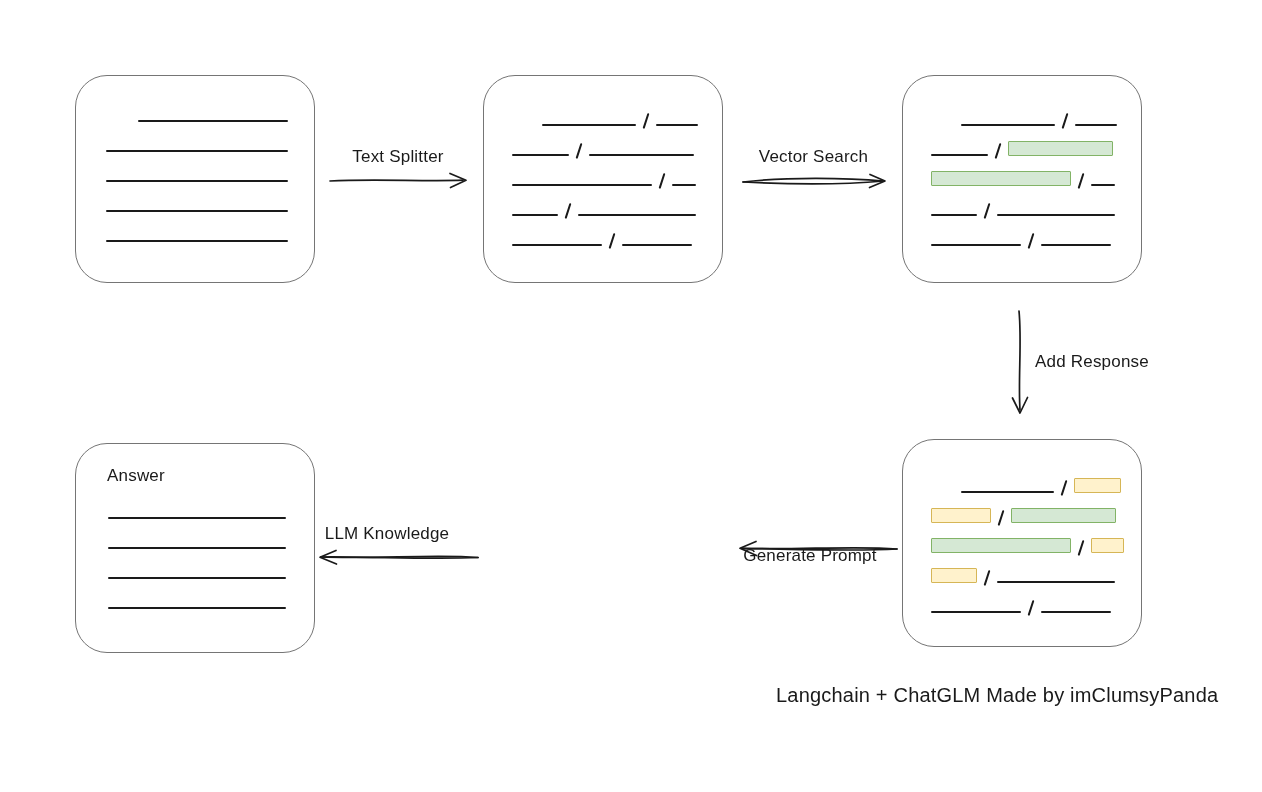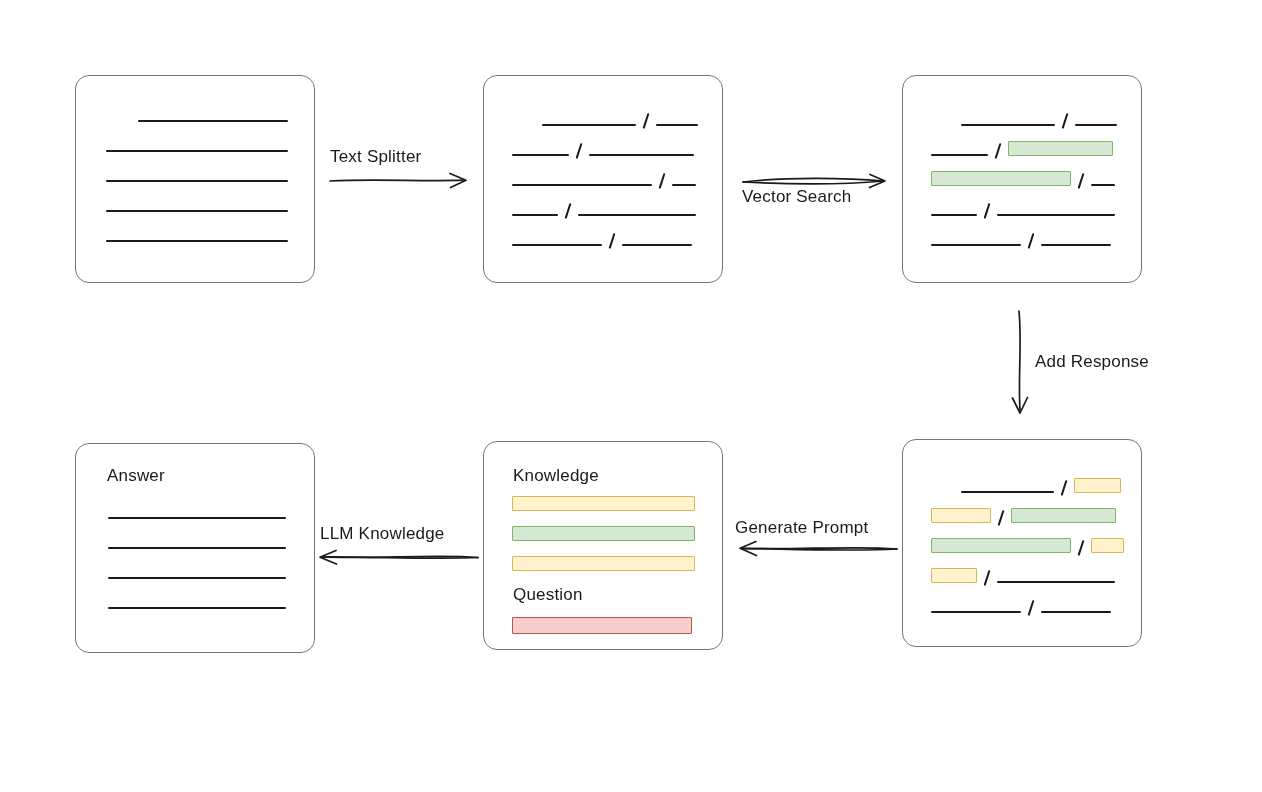--- a/index.html
+++ b/index.html
@@ -2,32 +2,32 @@
 <html style="--ink: #1a1a1a; --box-stroke: #757575; --green-fill: #d5e8d4; --green-stroke: #82b366; --yellow-fill: #fff2cc; --yellow-stroke: #d6b656; --red-fill: #f8cecc; --red-stroke: #b85450;"><head>
 <meta charset="utf-8">
 <style>
   html,body{margin:0;padding:0;background:#ffffff;}
   #canvas{
     position:relative;width:1262px;height:792px;background:#ffffff;overflow:hidden;
     font-family:"Liberation Sans", sans-serif;color:var(--ink,#1a1a1a);
   }
   .node{
     position:absolute;border:1.2px solid var(--box-stroke,#757575);
-    border-radius:14px;background:#ffffff;box-sizing:border-box;
+    border-radius:32px;background:#ffffff;box-sizing:border-box;
   }
   .rows{position:absolute;left:0;right:0;}
   .seg-row{height:30px;display:flex;align-items:flex-end;}
   .seg{display:block;flex:0 0 auto;}
   .seg-line{height:2px;background:var(--ink,#1a1a1a);border-radius:1px;}
   .seg-slash{width:2.2px;height:16px;background:var(--ink,#1a1a1a);transform:rotate(18deg);margin:0 9px -3px 9px;border-radius:1px;}
   .seg-green{height:15px;background:var(--green-fill,#d5e8d4);border:1.5px solid var(--green-stroke,#82b366);border-radius:1px;box-sizing:border-box;}
   .seg-yellow{height:15px;background:var(--yellow-fill,#fff2cc);border:1.5px solid var(--yellow-stroke,#d6b656);border-radius:1px;box-sizing:border-box;}
   .seg-red{height:17px;background:var(--red-fill,#f8cecc);border:1.8px solid var(--red-stroke,#b85450);border-radius:1px;box-sizing:border-box;}
   .box-title{position:absolute;font-size:17px;letter-spacing:.2px;color:var(--ink,#1a1a1a);white-space:nowrap;}
-  .arrow-label{position:absolute;font-size:17px;letter-spacing:.2px;text-align:left;white-space:nowrap;color:var(--ink,#1a1a1a);}
+  .arrow-label{position:absolute;font-size:17px;letter-spacing:.2px;text-align:center;white-space:nowrap;color:var(--ink,#1a1a1a);}
   .caption{position:absolute;font-size:20px;letter-spacing:.2px;text-align:center;white-space:nowrap;color:var(--ink,#1a1a1a);}
   svg.arrows{position:absolute;left:0;top:0;pointer-events:none;}
   svg.arrows path{fill:none;stroke:var(--ink,#1c1c1c);stroke-width:1.7;stroke-linecap:round;stroke-linejoin:round;}
 </style>
 </head>
 <body>
 
 <div id="canvas">
 
   <div class="node" style="left:75px;top:75px;width:240px;height:208px;">
@@ -133,40 +133,20 @@
           <span class="seg seg-line" style="width: 118px;"></span>
         </div>
         <div class="seg-row">
           <span class="seg seg-line" style="width: 90px;"></span>
           <span class="seg seg-slash"></span>
           <span class="seg seg-line" style="width: 70px;"></span>
         </div>
       </div>
   </div>
 
-  <div class="node" style="left:483px;top:441px;width:240px;height:209px;">
-    <div class="box-title" style="left:29px;top:24px;">Knowledge</div>
-    <div class="rows" style="top:39px;left:28px;">
-        <div class="seg-row">
-          <span class="seg seg-yellow" style="width: 183px;"></span>
-        </div>
-        <div class="seg-row">
-          <span class="seg seg-green" style="width: 183px;"></span>
-        </div>
-        <div class="seg-row">
-          <span class="seg seg-yellow" style="width: 183px;"></span>
-        </div>
-      </div>
-    <div class="box-title" style="left:29px;top:143px;">Question</div>
-    <div class="rows" style="top:162px;left:28px;">
-        <div class="seg-row">
-          <span class="seg seg-red" style="width: 180px;"></span>
-        </div>
-      </div>
-  </div>
 
   <div class="node" style="left:75px;top:443px;width:240px;height:210px;">
     <div class="box-title" style="left:31px;top:22px;">Answer</div>
     <div class="rows" style="top:45px;left:32px;">
         <div class="seg-row">
           <span class="seg seg-line" style="width: 178px;"></span>
         </div>
         <div class="seg-row">
           <span class="seg seg-line" style="width: 178px;"></span>
         </div>
@@ -199,19 +179,20 @@
       <path d="M756,541.5 L740,548.3 L756.5,555.5"></path>
     </g>
     <g>
       <path d="M478,557.5 C435,554 375,559.2 321,557"></path>
       <path d="M478,557.5 C430,559.6 370,556.4 321,557"></path>
       <path d="M336,550.5 L320,557.2 L336.5,564"></path>
     </g>
   </svg>
 
   <div class="arrow-label" style="left:330px;top:147px;width:136px;">Text Splitter</div>
-  <div class="arrow-label" style="left:742px;top:147px;width:143px;margin-top:40px;">Vector Search</div>
+  <div class="arrow-label" style="left:742px;top:147px;width:143px;">Vector Search</div>
   <div class="arrow-label" style="left:1035px;top:352px;text-align:left;">Add Response</div>
-  <div class="arrow-label" style="left:735px;top:518px;width:150px;">Generate Prompt</div>
+  <div class="arrow-label" style="left:735px;top:546px;width:150px;">Generate Prompt</div>
   <div class="arrow-label" style="left:320px;top:524px;width:134px;">LLM Knowledge</div>
 
+  <div class="caption" style="left:776px;top:684px;width:400px;">Langchain + ChatGLM Made by imClumsyPanda</div>
 
 </div>
 
 </body></html>

